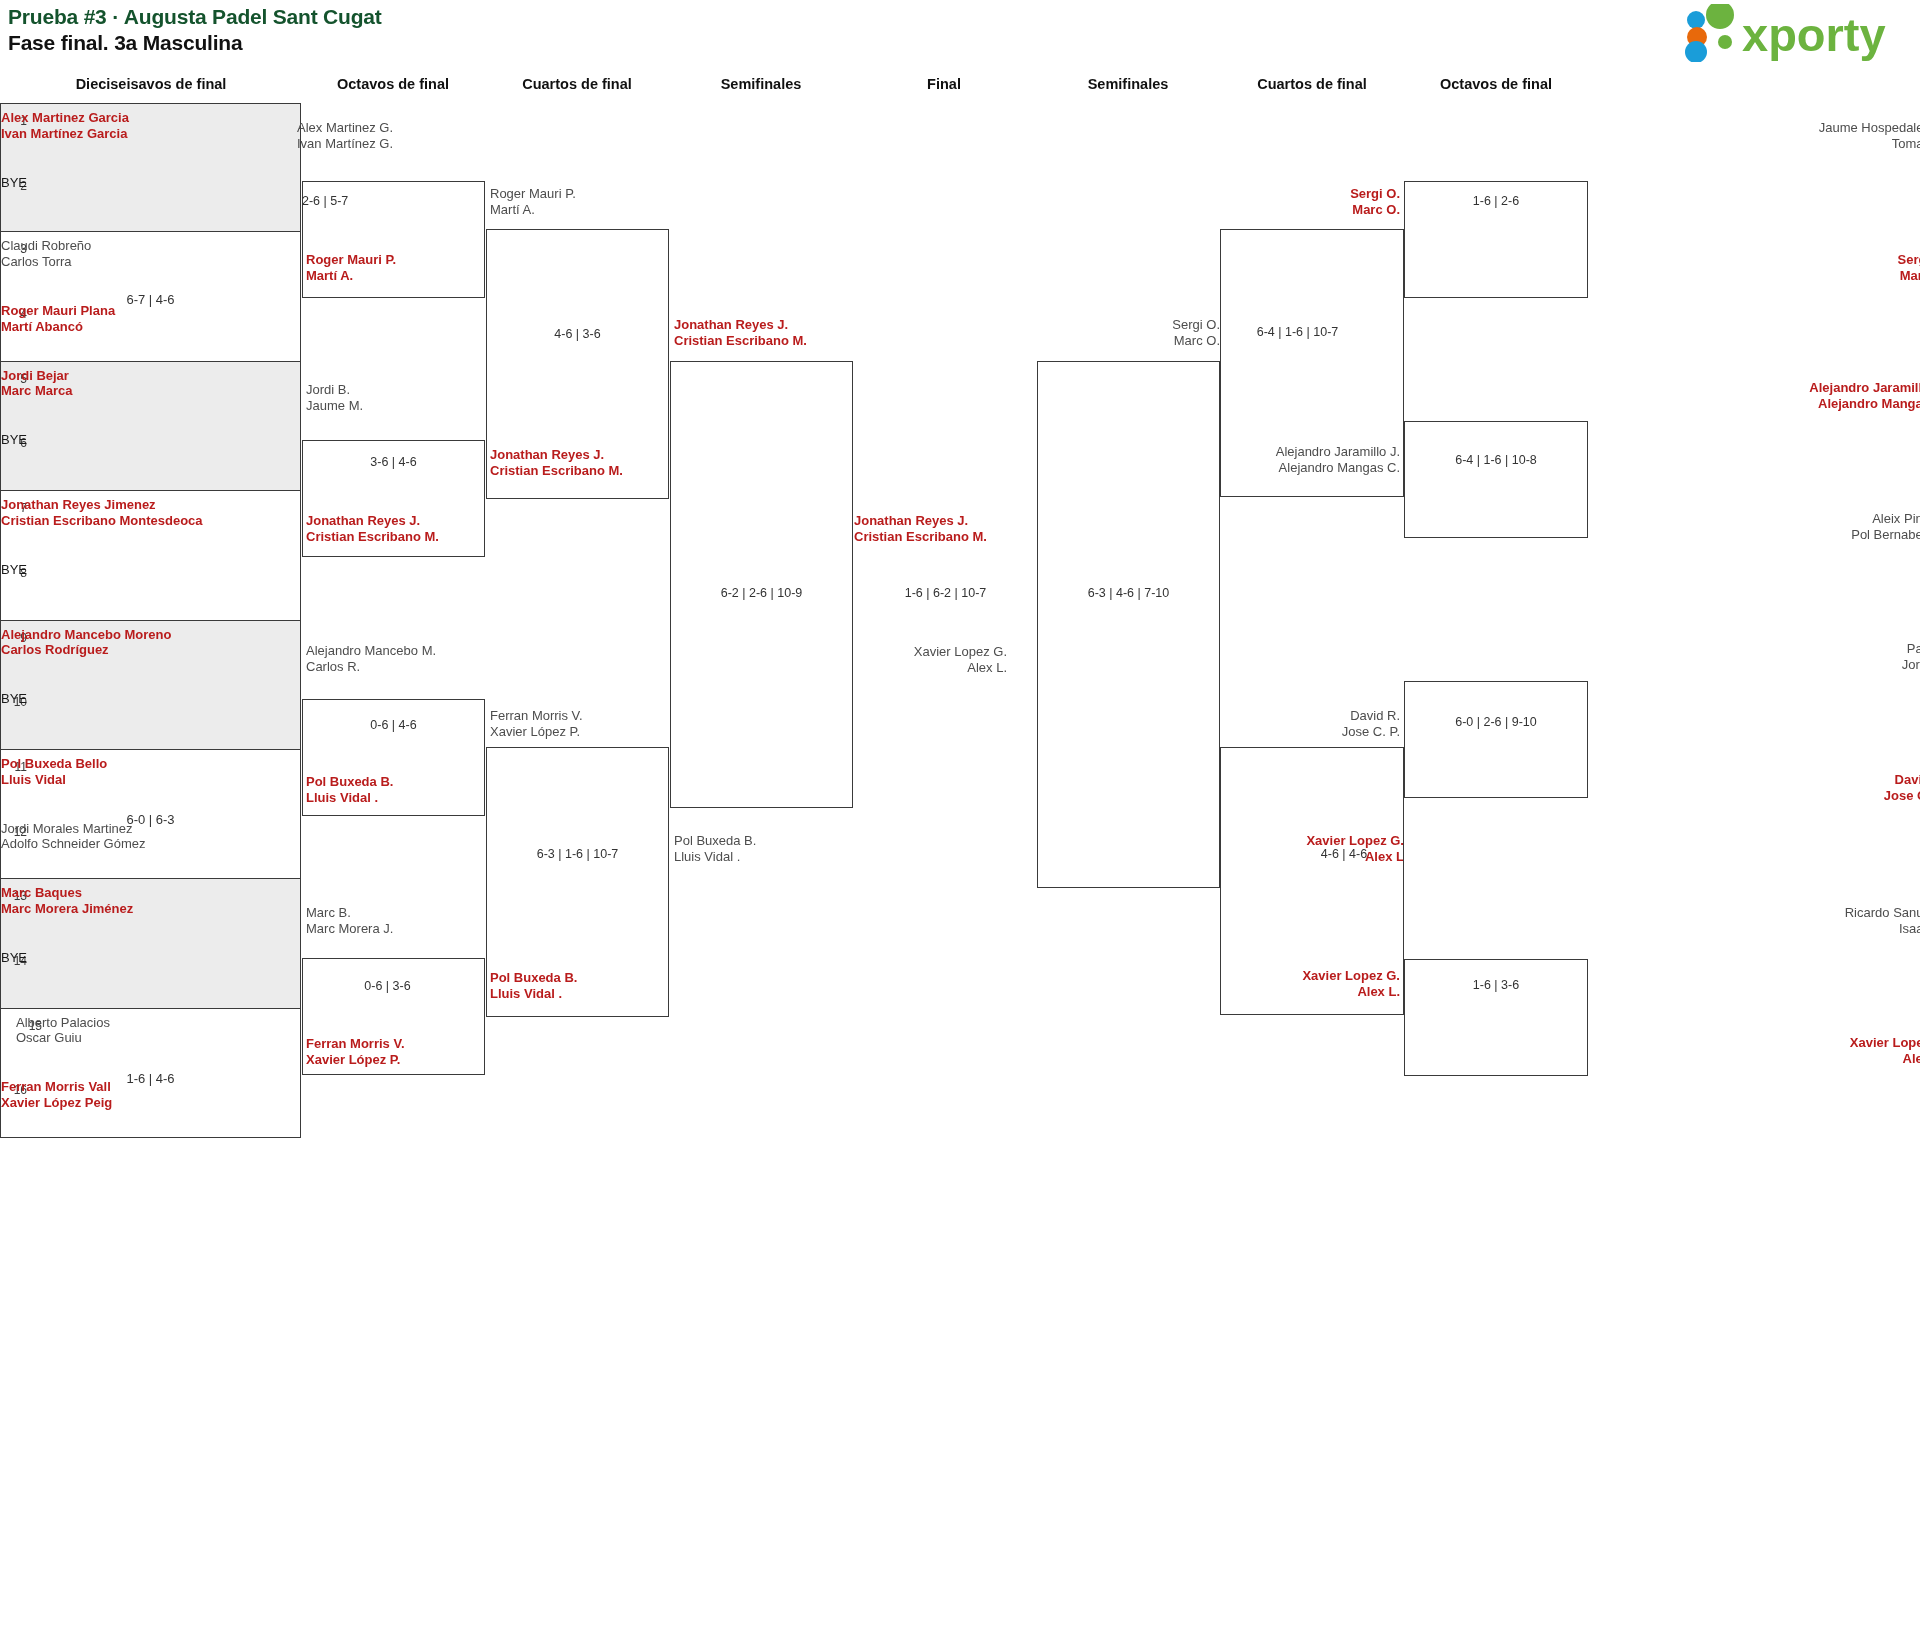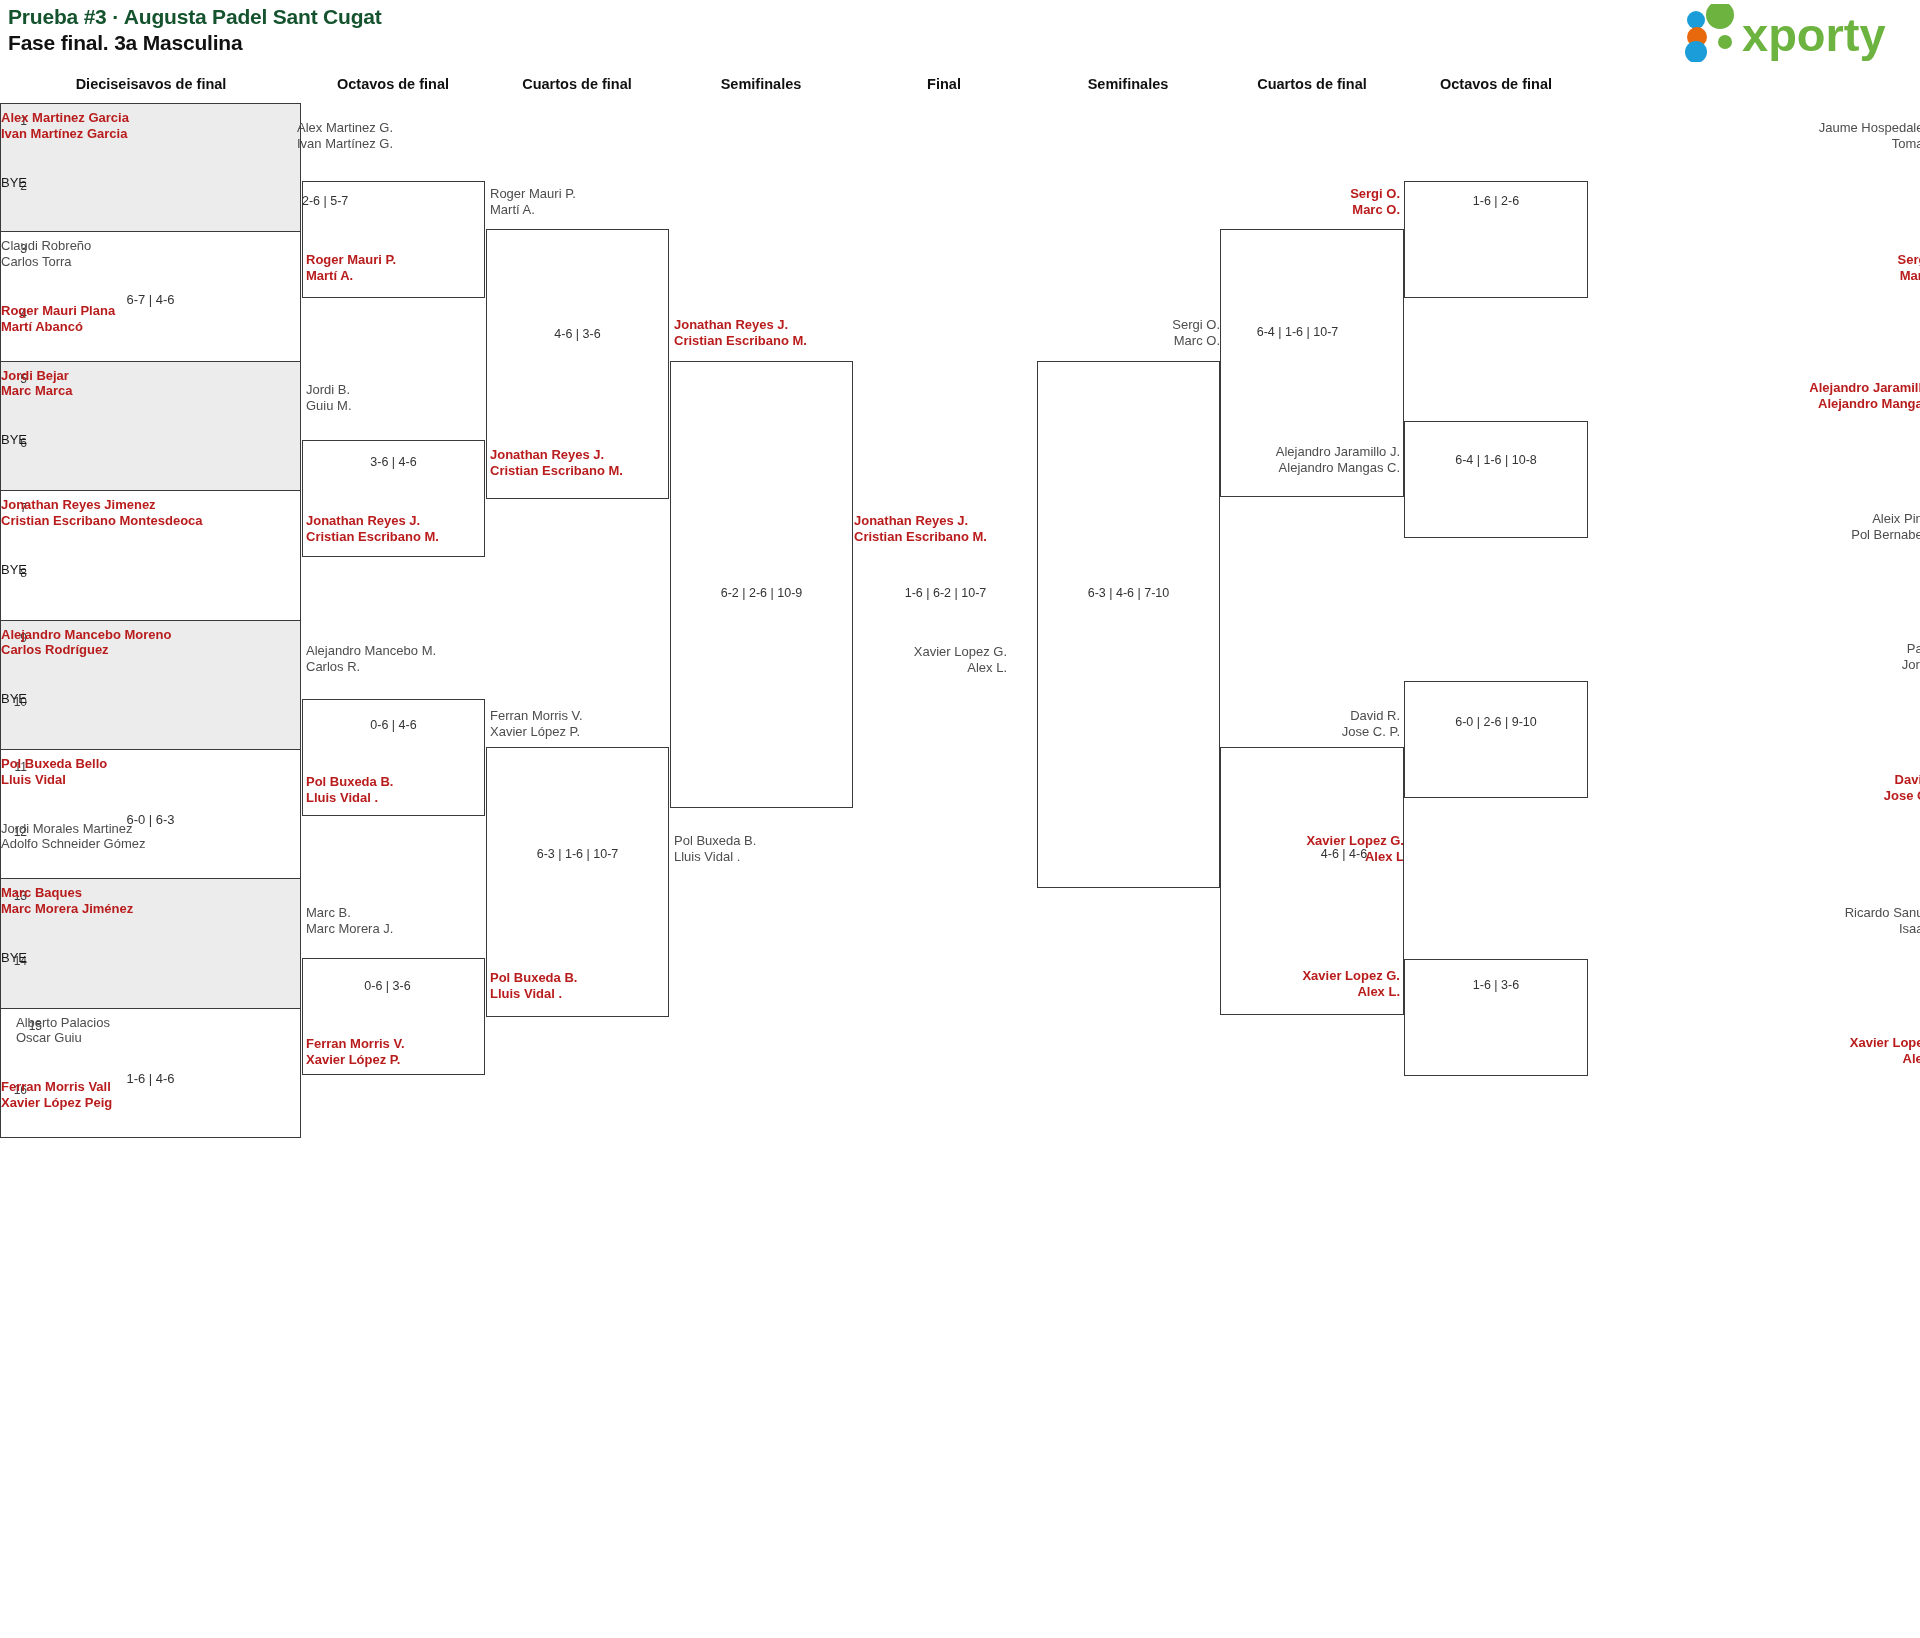--- a/index.html
+++ b/index.html
@@ -235,21 +235,21 @@
         <div>Ivan Martínez G.</div>
       </div>
       <div class="mscore" style="left: 302px; top: 194px; width: 183px; ">2-6 | 5-7</div>
       <div class="mnames win" style="left: 306px; top: 252px;">
         <div>Roger Mauri P.</div>
         <div>Martí A.</div>
       </div>
       <div class="mbox" style="left: 302px; top: 440px; width: 183px; height: 117px;"></div>
       <div class="mnames lose" style="left: 306px; top: 382px;">
         <div>Jordi B.</div>
-        <div>Guiu M.</div>
+        <div>Jaume M.</div>
       </div>
       <div class="mscore" style="left: 302px; top: 455px; width: 183px; text-align: center;">3-6 | 4-6</div>
       <div class="mnames win" style="left: 306px; top: 513px;">
         <div>Jonathan Reyes J.</div>
         <div>Cristian Escribano M.</div>
       </div>
       <div class="mbox" style="left: 302px; top: 699px; width: 183px; height: 117px;"></div>
       <div class="mnames lose" style="left: 306px; top: 643px;">
         <div>Alejandro Mancebo M.</div>
         <div>Carlos R.</div>

